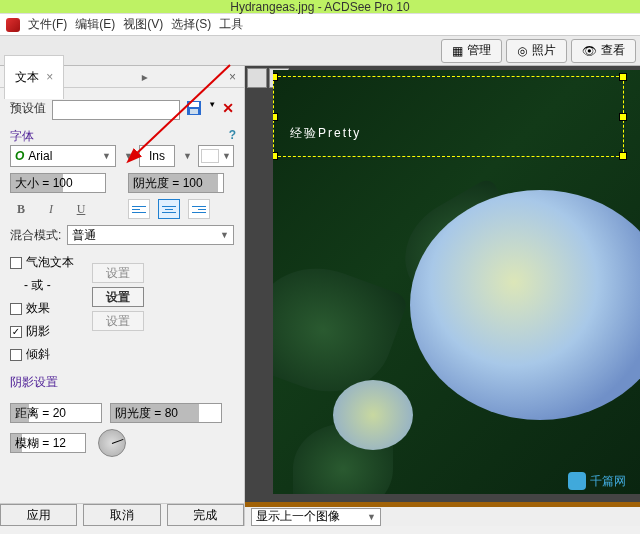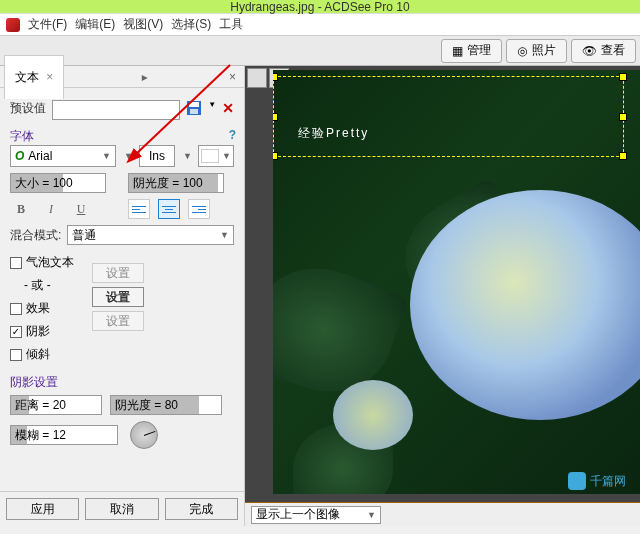--- a/index.html
+++ b/index.html
@@ -49,44 +49,44 @@
 .blend-row{display:flex;align-items:center;gap:6px}
 .blend-combo{flex:1;height:20px;border:1px solid #999;background:#fff;padding:0 4px;display:flex;align-items:center}
 .chk-row{display:flex;align-items:center;gap:4px;margin:3px 0}
 .chk{width:12px;height:12px;border:1px solid #666;background:#fff;display:inline-flex;align-items:center;justify-content:center;font-size:10px}
 .chk.on::after{content:"✓";color:#000}
 .effects-grid{display:flex;gap:18px}
 .effects-left{display:flex;flex-direction:column}
 .effects-right{display:flex;flex-direction:column;gap:4px;margin-top:12px}
 .set-btn{width:52px;height:20px;border:1px solid #ccc;background:#f4f4f4;color:#888;display:flex;align-items:center;justify-content:center}
 .set-btn.active{border-color:#888;color:#333;font-weight:bold}
-.shadow-sliders{display:flex;gap:8px;margin-top:4px}
+.shadow-sliders{display:flex;gap:8px;margin-top:12px}
 .slider.s-dist{width:92px;background:linear-gradient(to right,#bbb 0%,#bbb 20%,#fff 20%)}
 .slider.s-sop{width:112px;background:linear-gradient(to right,#bbb 0%,#bbb 80%,#fff 80%)}
-.slider.s-blur{width:108px;background:linear-gradient(to right,#bbb 0%,#bbb 15%,#fff 15%)}
+.slider.s-blur{width:76px;background:linear-gradient(to right,#bbb 0%,#bbb 15%,#fff 15%)}
 .angle-dial{width:28px;height:28px;border-radius:50%;background:radial-gradient(circle,#ddd,#aaa);border:1px solid #888;position:relative;margin-left:12px}
 .angle-dial::after{content:"";position:absolute;width:12px;height:1px;background:#000;top:50%;left:50%;transform-origin:left center;transform:rotate(-20deg)}
-.bottom-btns{display:flex;gap:6px;padding:6px;border-top:1px solid #ccc}
+.bottom-btns{display:flex;gap:6px;padding:0;border-top:1px solid #ccc}
 .bottom-btns button{flex:1;height:22px;border:1px solid #999;background:#eee}
 .canvas-wrap{flex:1;background:#444;position:relative;overflow:hidden}
 .canvas-tools{position:absolute;left:2px;top:2px;display:flex;gap:2px}
 .ct-btn{width:20px;height:20px;background:#ddd;border:1px solid #888}
 .image-area{position:absolute;left:28px;top:4px;right:0;bottom:32px;background:linear-gradient(135deg,#0b2a10 0%,#123a18 40%,#0a2510 100%);overflow:hidden}
 .flower{position:absolute;border-radius:50%}
 .f1{width:260px;height:230px;right:-30px;top:120px;background:radial-gradient(circle at 40% 40%,#dce6b8,#a8c8e8 40%,#7090c8 70%)}
 .f2{width:80px;height:70px;left:60px;top:310px;background:radial-gradient(circle,#c8d8a0,#88a8d0)}
 .leaf{position:absolute;background:radial-gradient(ellipse,#2a5a30,#103018);border-radius:50% 10% 50% 10%}
 .l1{width:140px;height:120px;left:-20px;top:200px;transform:rotate(20deg)}
 .l2{width:120px;height:100px;left:130px;top:130px;transform:rotate(-30deg)}
 .l3{width:100px;height:90px;left:20px;bottom:-20px}
-.text-overlay{position:absolute;top:6px;left:0;right:16px;padding:4px 24px;border:1px dashed #ff0;color:#fff;font-size:62px;font-family:"SimSun",serif;white-space:nowrap;letter-spacing:2px}
+.text-overlay{position:absolute;top:6px;left:0;right:16px;padding:4px 16px;border:1px dashed #ff0;color:#fff;font-size:62px;font-family:"SimSun",serif;white-space:nowrap;letter-spacing:2px}
 .text-overlay .handle{position:absolute;width:8px;height:8px;background:#ff0;border:1px solid #000}
 .h-tl{top:-4px;left:-4px}.h-tr{top:-4px;right:-4px}.h-bl{bottom:-4px;left:-4px}.h-br{bottom:-4px;right:-4px}
 .h-ml{top:50%;left:-4px;margin-top:-4px}.h-mr{top:50%;right:-4px;margin-top:-4px}
-.statusbar{position:absolute;bottom:0;left:0;right:0;height:24px;background:#eee;border-top:1px solid #a16207;display:flex;align-items:center;padding:0 6px;gap:4px}
+.statusbar{position:absolute;bottom:0;left:0;right:0;height:24px;background:#eee;border-top:5px solid #a16207;display:flex;align-items:center;padding:0 6px;gap:4px}
 .status-combo{width:130px;height:18px;border:1px solid #999;background:#fff;padding:0 4px;display:flex;align-items:center}
 .arrow-annot{position:absolute;pointer-events:none;z-index:50}
 .watermark{position:absolute;right:14px;bottom:36px;color:#4ac0ff;font-size:16px;opacity:.85;display:flex;align-items:center;gap:4px}
 .wm-ico{width:18px;height:18px;border-radius:4px;background:#4ac0ff}
 .qmark{position:absolute;top:40px;right:8px;color:#38a;font-weight:bold}
 </style>
 </head>
 <body>
 
 <div class="titlebar">

